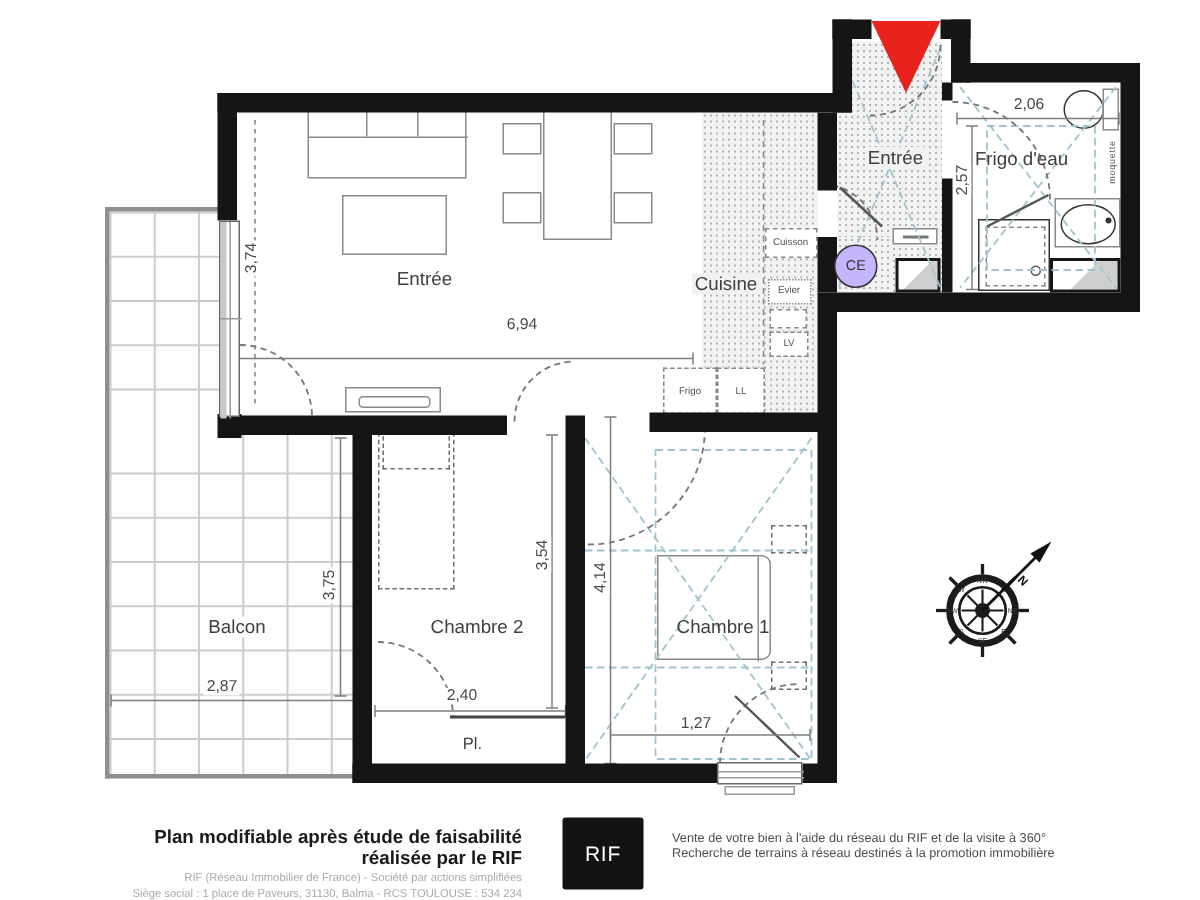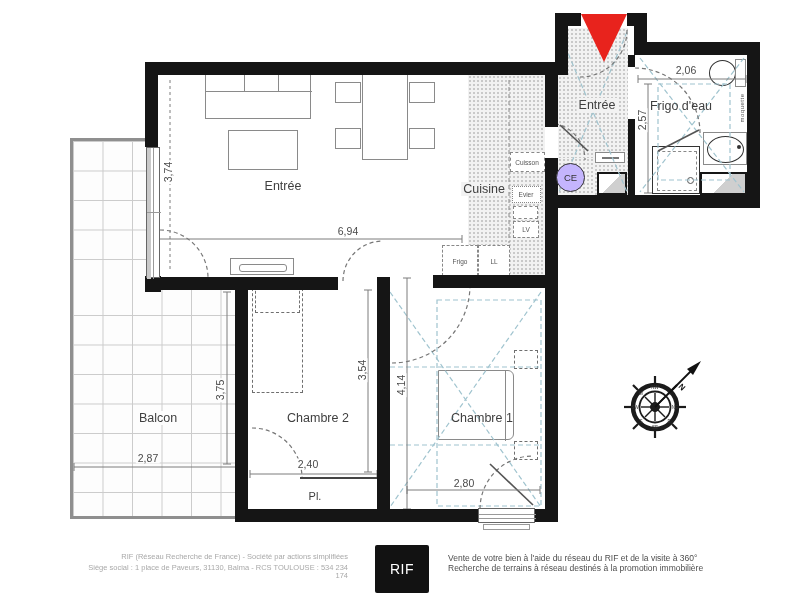--- a/index.html
+++ b/index.html
@@ -258,33 +258,34 @@
   <div class="rlabel" style="left:482px;top:418px;">Chambre 1</div>
   <div class="rlabel" style="left:315px;top:496px;font-size:11px;">Pl.</div>
 
   <div class="tinylabel" style="left:527px;top:162px;">Cuisson</div>
   <div class="tinylabel" style="left:526px;top:194px;">Evier</div>
   <div class="tinylabel" style="left:526px;top:229px;">LV</div>
   <div class="tinylabel" style="left:460px;top:261px;">Frigo</div>
   <div class="tinylabel" style="left:494px;top:261px;">LL</div>
   <div class="moq" style="left:742px;top:108px;">moquette</div>
 
-  <div class="dim" style="left:348px;top:231px;">6,94</div>
+  <div class="dim" style="left:348px;top:217px;">6,94</div>
   <div class="dim vert" style="left:168px;top:172px;">3,74</div>
   <div class="dim" style="left:148px;top:458px;background:#fdfdfd;">2,87</div>
   <div class="dim vert" style="left:220px;top:390px;background:#fdfdfd;">3,75</div>
   <div class="dim" style="left:308px;top:464px;">2,40</div>
   <div class="dim vert" style="left:362px;top:370px;">3,54</div>
-  <div class="dim" style="left:464px;top:483px;">2,80</div>
+  <div class="dim" style="left:464px;top:483px;">1,27</div>
   <div class="dim vert" style="left:401px;top:385px;">4,14</div>
   <div class="dim" style="left:686px;top:70px;">2,06</div>
   <div class="dim vert" style="left:642px;top:120px;">2,57</div>
 
   <div class="f-left">
-    <div class="f-small">RIF (Réseau Recherche de France) - Société par actions simplifiées</div>
+    <div class="f-tag">Plan modifiable après étude de faisabilité réalisée par le RIF</div>
+    <div class="f-small">RIF (Réseau Immobilier de France) - Société par actions simplifiées</div>
     <div class="f-small">Siège social : 1 place de Paveurs, 31130, Balma - RCS TOULOUSE : 534 234 174</div>
   </div>
   <div class="f-logo">
     <span>RIF</span>
   </div>
   <div class="f-right">
     <div>Vente de votre bien à l'aide du réseau du RIF et de la visite à 360°</div>
     <div>Recherche de terrains à réseau destinés à la promotion immobilière</div>
   </div>
 </div>

